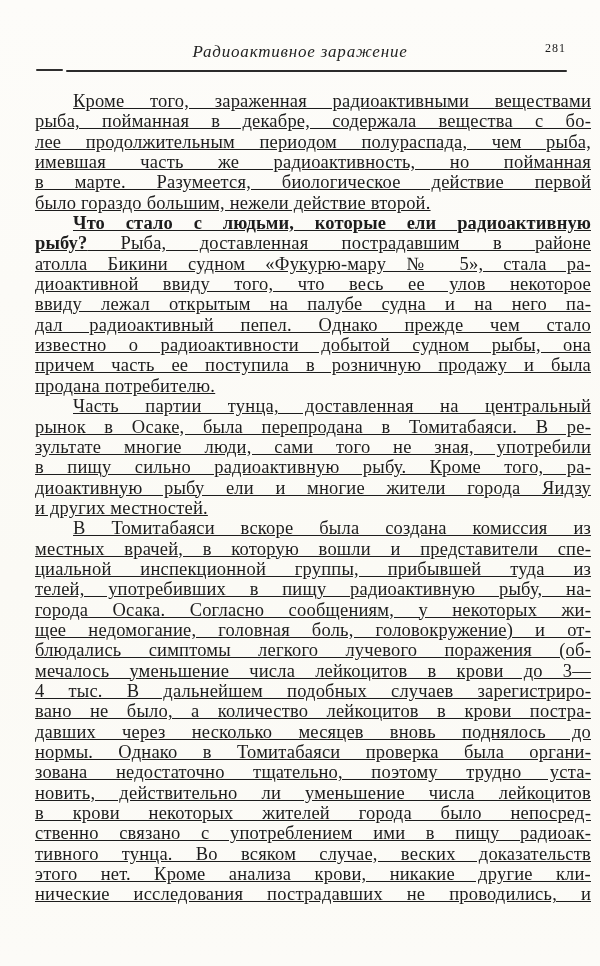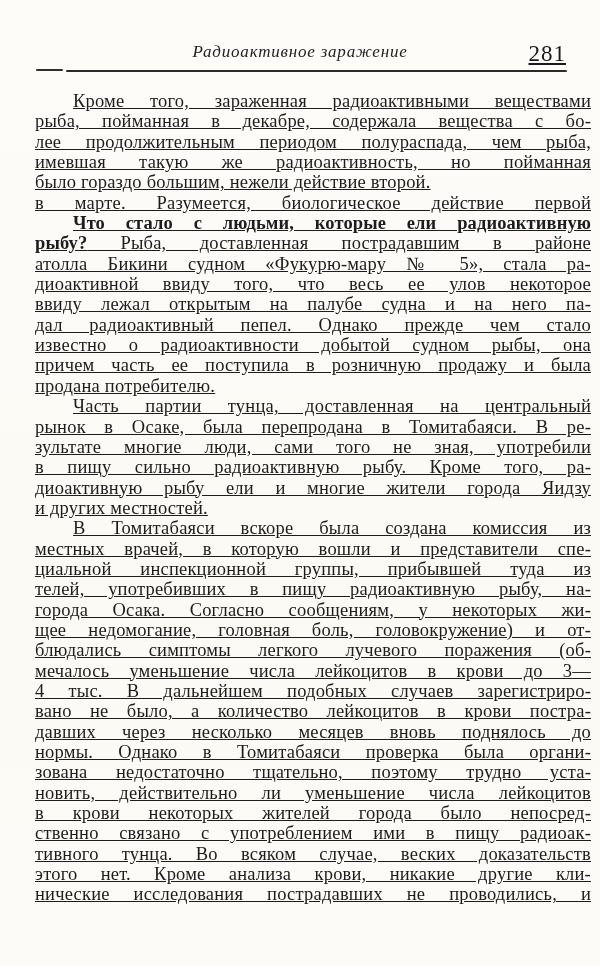--- a/index.html
+++ b/index.html
@@ -37,24 +37,23 @@
     font-style: italic;
     font-size: 17px;
     letter-spacing: 0.8px;
     white-space: nowrap;
     color: #222;
   }
   .page-number {
     position: absolute;
     right: 12px;
     top: -1px;
-    font-size: 23px;
+    font-size: 12px;
     letter-spacing: 1px;
     color: #1a1a1a;
-    text-decoration: underline;
   }
   .header-rule {
     position: absolute;
     top: 70px;
     left: 66px;
     width: 501px;
     height: 2px;
     background: #2b2b2b;
     border-radius: 1px;
   }
@@ -98,23 +97,23 @@
   </div>
 
   <div class="header-rule-dash"></div>
   <div class="header-rule"></div>
 
   <div class="page-body" id="page-body">
       <div class="paragraph">
         <div class="text-line first"><span>Кроме того, зараженная радиоактивными веществами</span></div>
         <div class="text-line"><span>рыба, пойманная в декабре, содержала вещества с бо-</span></div>
         <div class="text-line"><span>лее продолжительным периодом полураспада, чем рыба,</span></div>
-        <div class="text-line"><span>имевшая такую же радиоактивность, но пойманная</span></div>
+        <div class="text-line"><span>имевшая часть же радиоактивность, но пойманная</span></div>
+        <div class="text-line"><span>в марте. Разумеется, биологическое действие первой</span></div>
         <div class="text-line endleft"><span>было гораздо большим, нежели действие второй.</span></div>
-        <div class="text-line"><span>в марте. Разумеется, биологическое действие первой</span></div>
       </div>
       <div class="paragraph">
         <div class="text-line first"><span class="seg-bold">Что стало с людьми, которые ели радиоактивную</span></div>
         <div class="text-line"><span class="seg-bold">рыбу?</span><span> Рыба, доставленная пострадавшим в районе</span></div>
         <div class="text-line"><span>атолла Бикини судном «Фукурю-мару № 5», стала ра-</span></div>
         <div class="text-line"><span>диоактивной ввиду того, что весь ее улов некоторое</span></div>
         <div class="text-line"><span>ввиду лежал открытым на палубе судна и на него па-</span></div>
         <div class="text-line"><span>дал радиоактивный пепел. Однако прежде чем стало</span></div>
         <div class="text-line"><span>известно о радиоактивности добытой судном рыбы, она</span></div>
         <div class="text-line"><span>причем часть ее поступила в розничную продажу и была</span></div>

